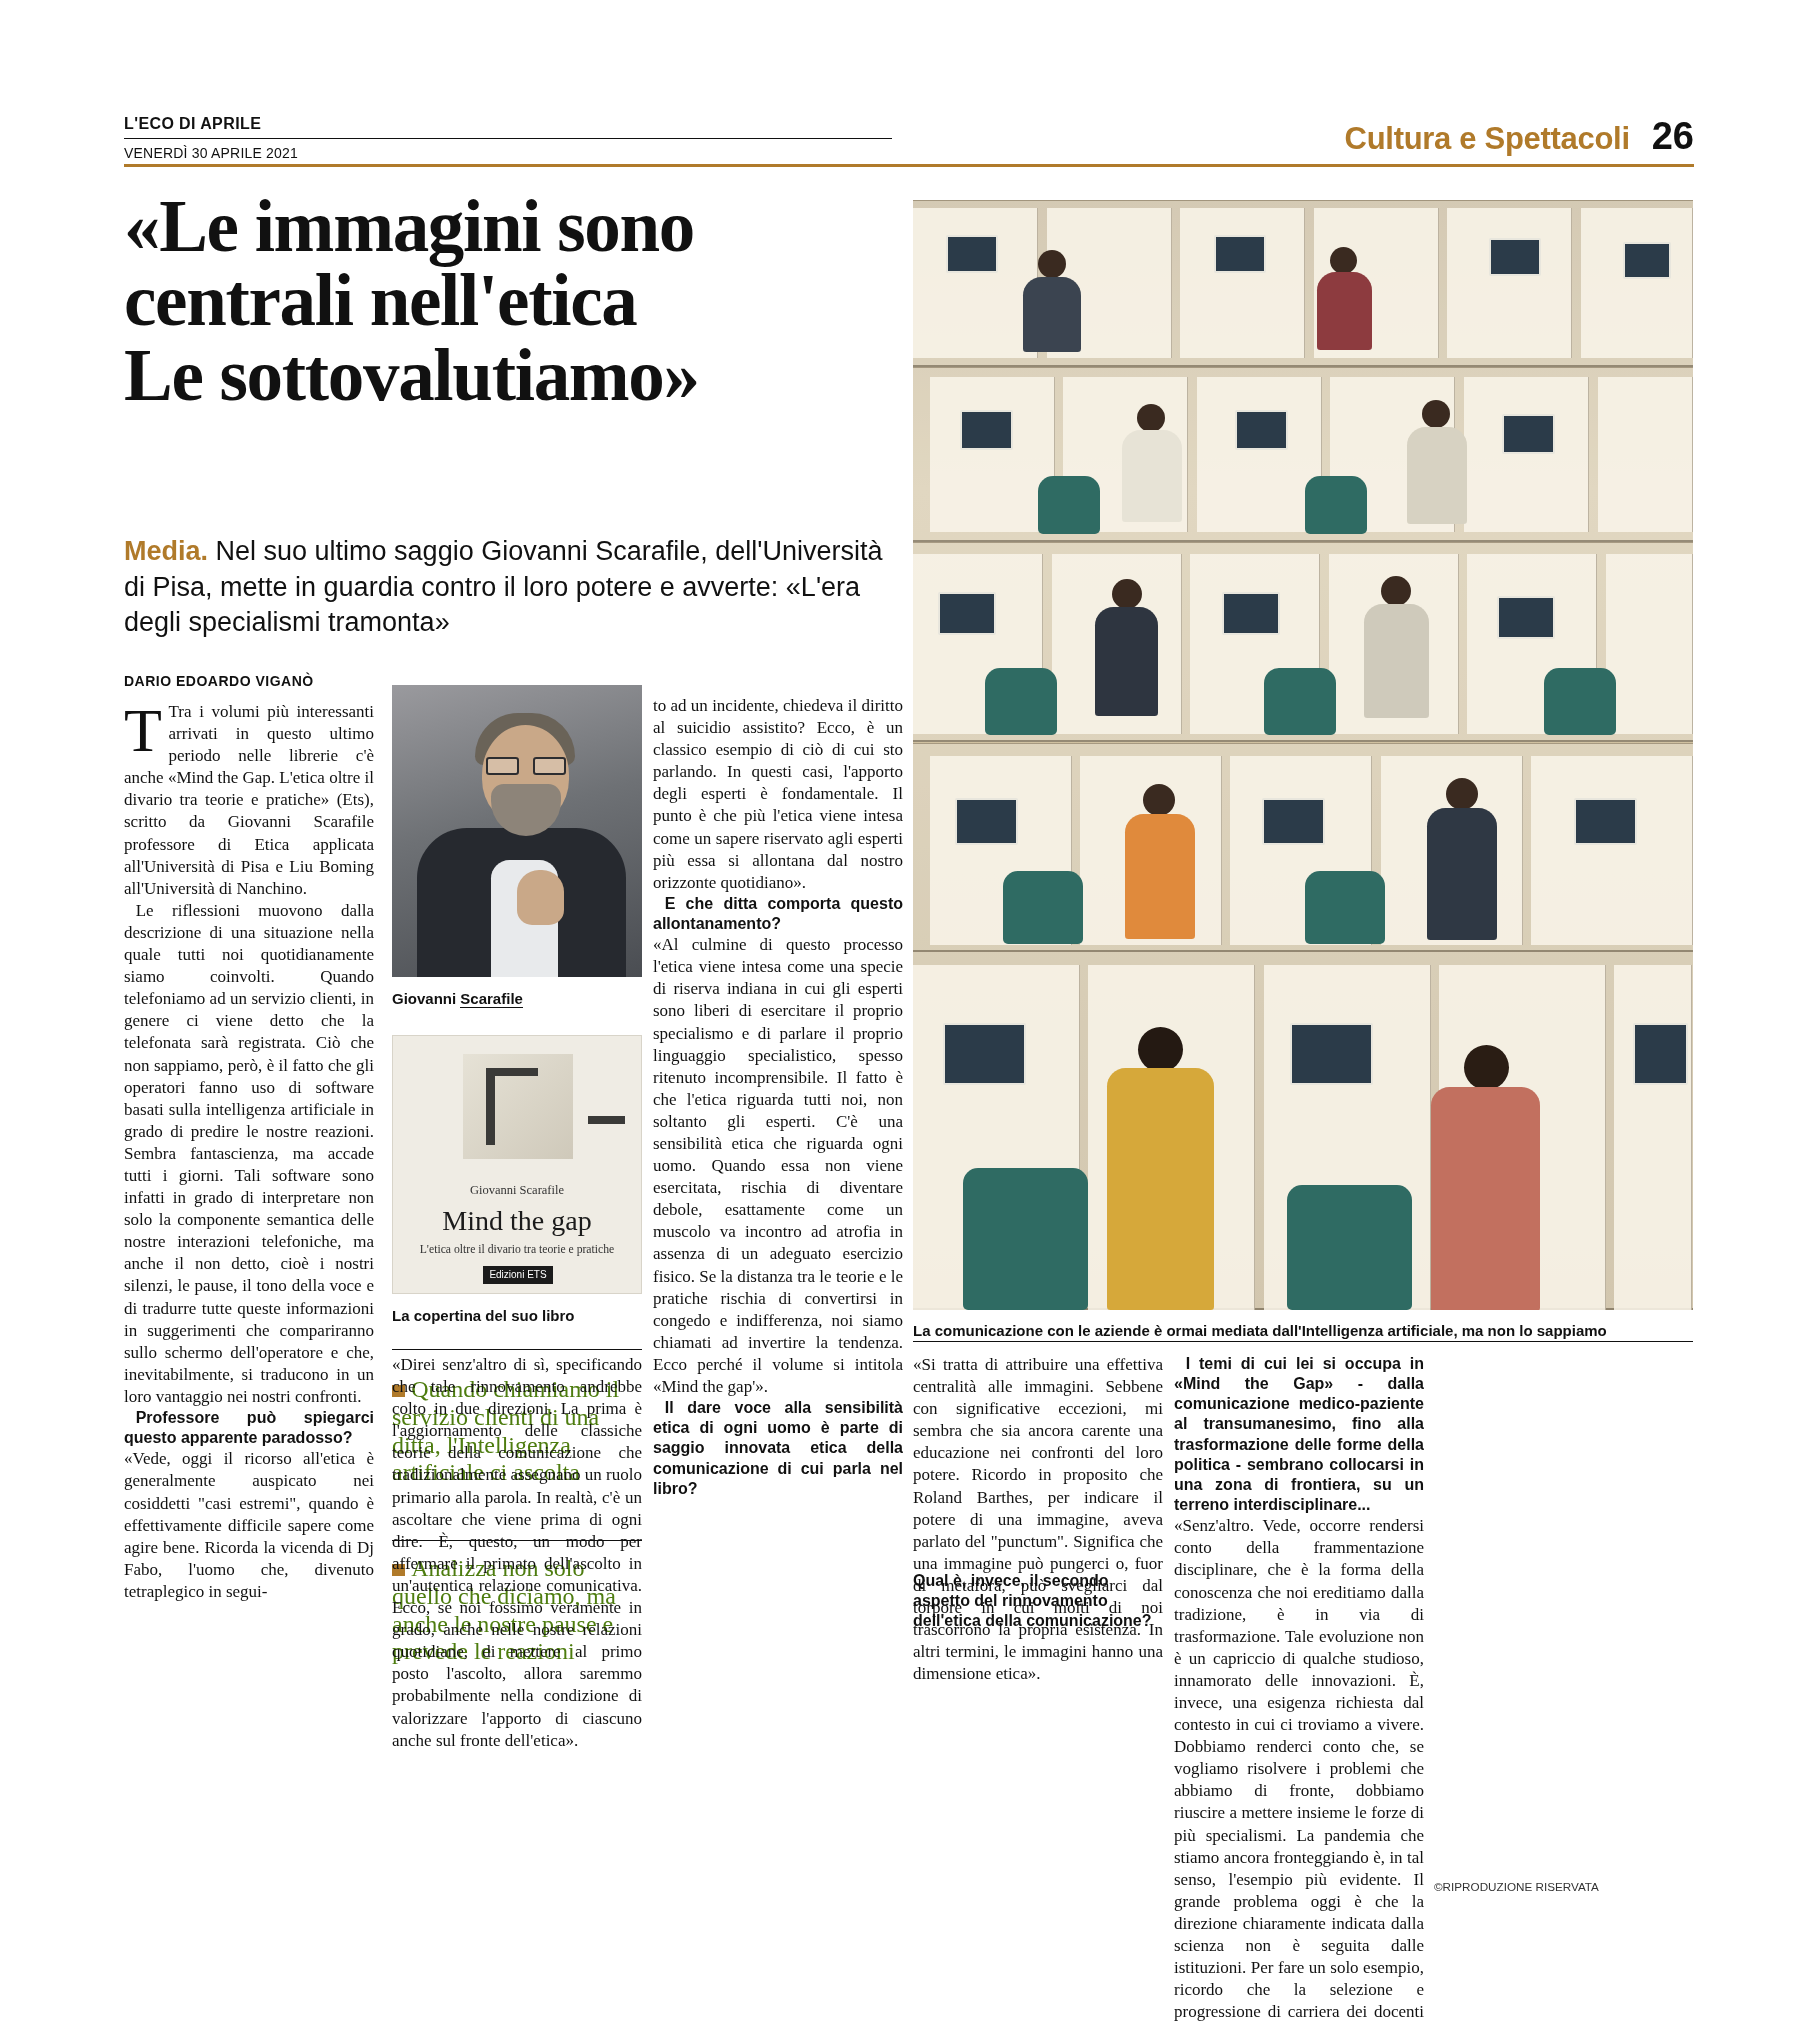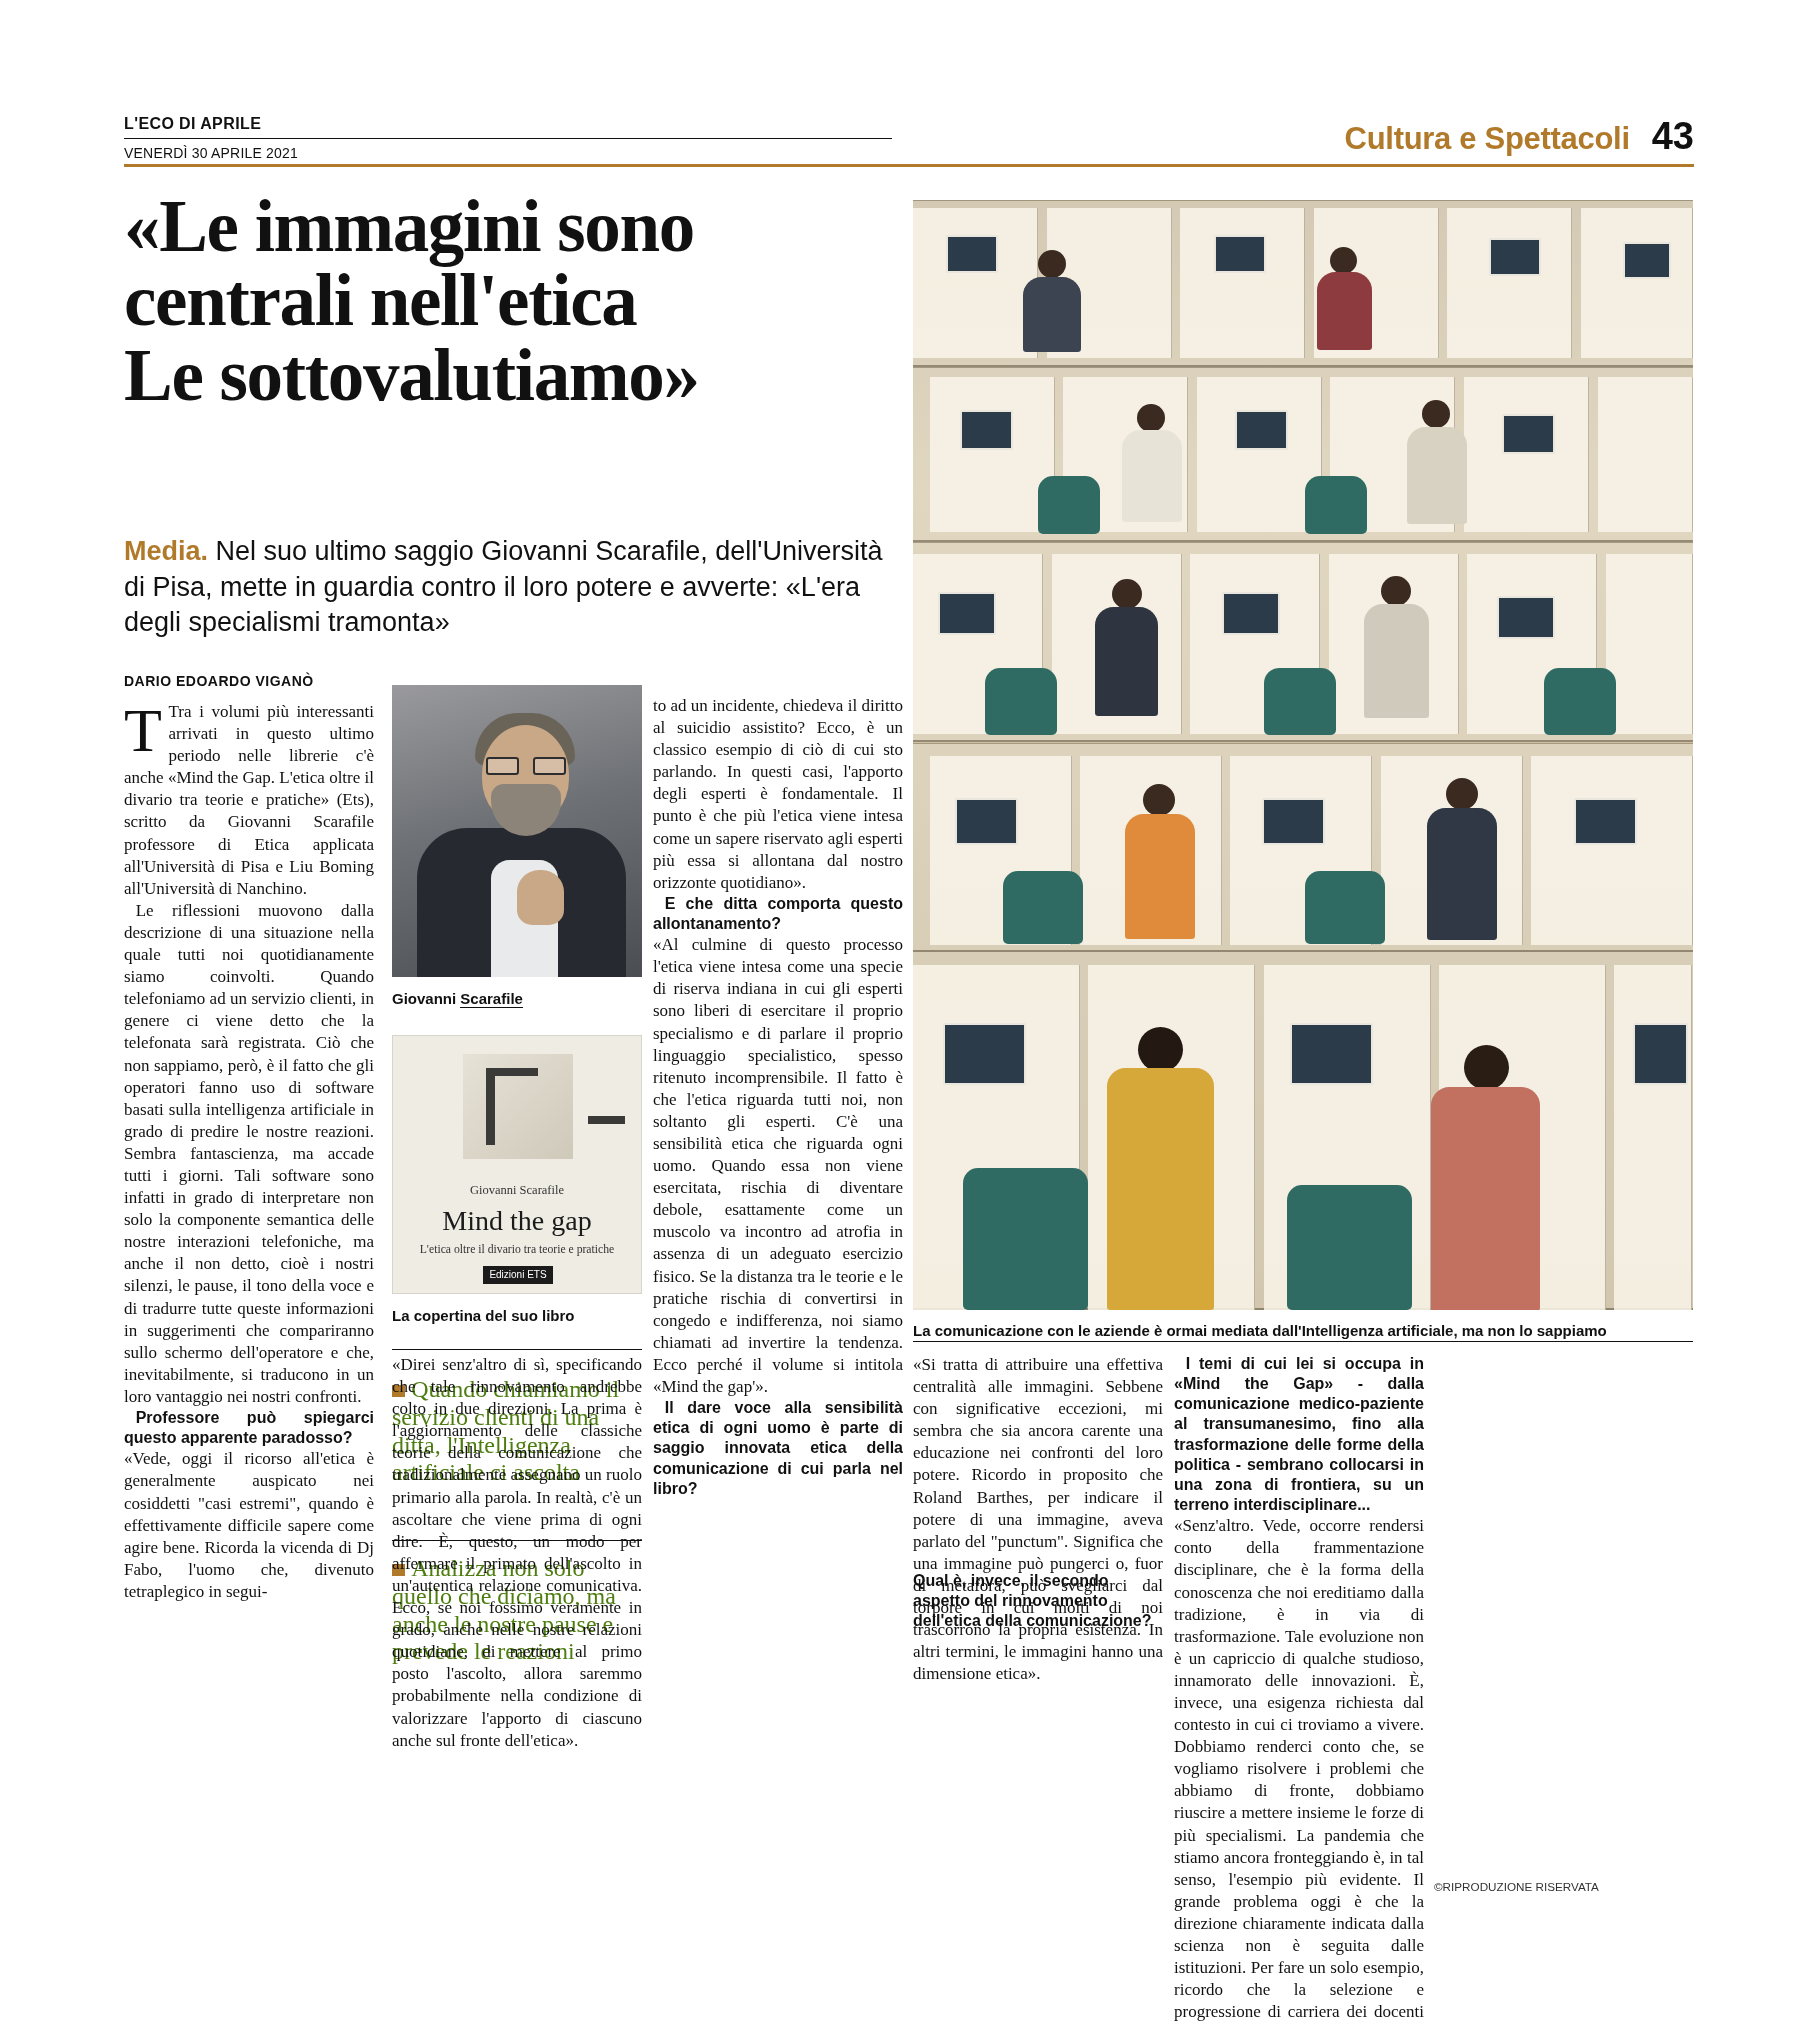--- a/index.html
+++ b/index.html
@@ -241,21 +241,21 @@
 
 <div class="page">
 
   <div class="masthead">
     <div class="mast-left">
       <div class="mast-title">L'ECO DI APRILE</div>
       <div class="mast-date">VENERDÌ 30 APRILE 2021</div>
     </div>
     <div class="mast-right">
       <div class="mast-section">Cultura e Spettacoli</div>
-      <div class="mast-page">43</div>
+      <div class="mast-page">26</div>
     </div>
   </div>
   <div class="mast-rule"></div>
 
   <div class="headline">
     <div>«Le immagini sono</div>
     <div>centrali nell'etica</div>
     <div>Le sottovalutiamo»</div>
   </div>
 

